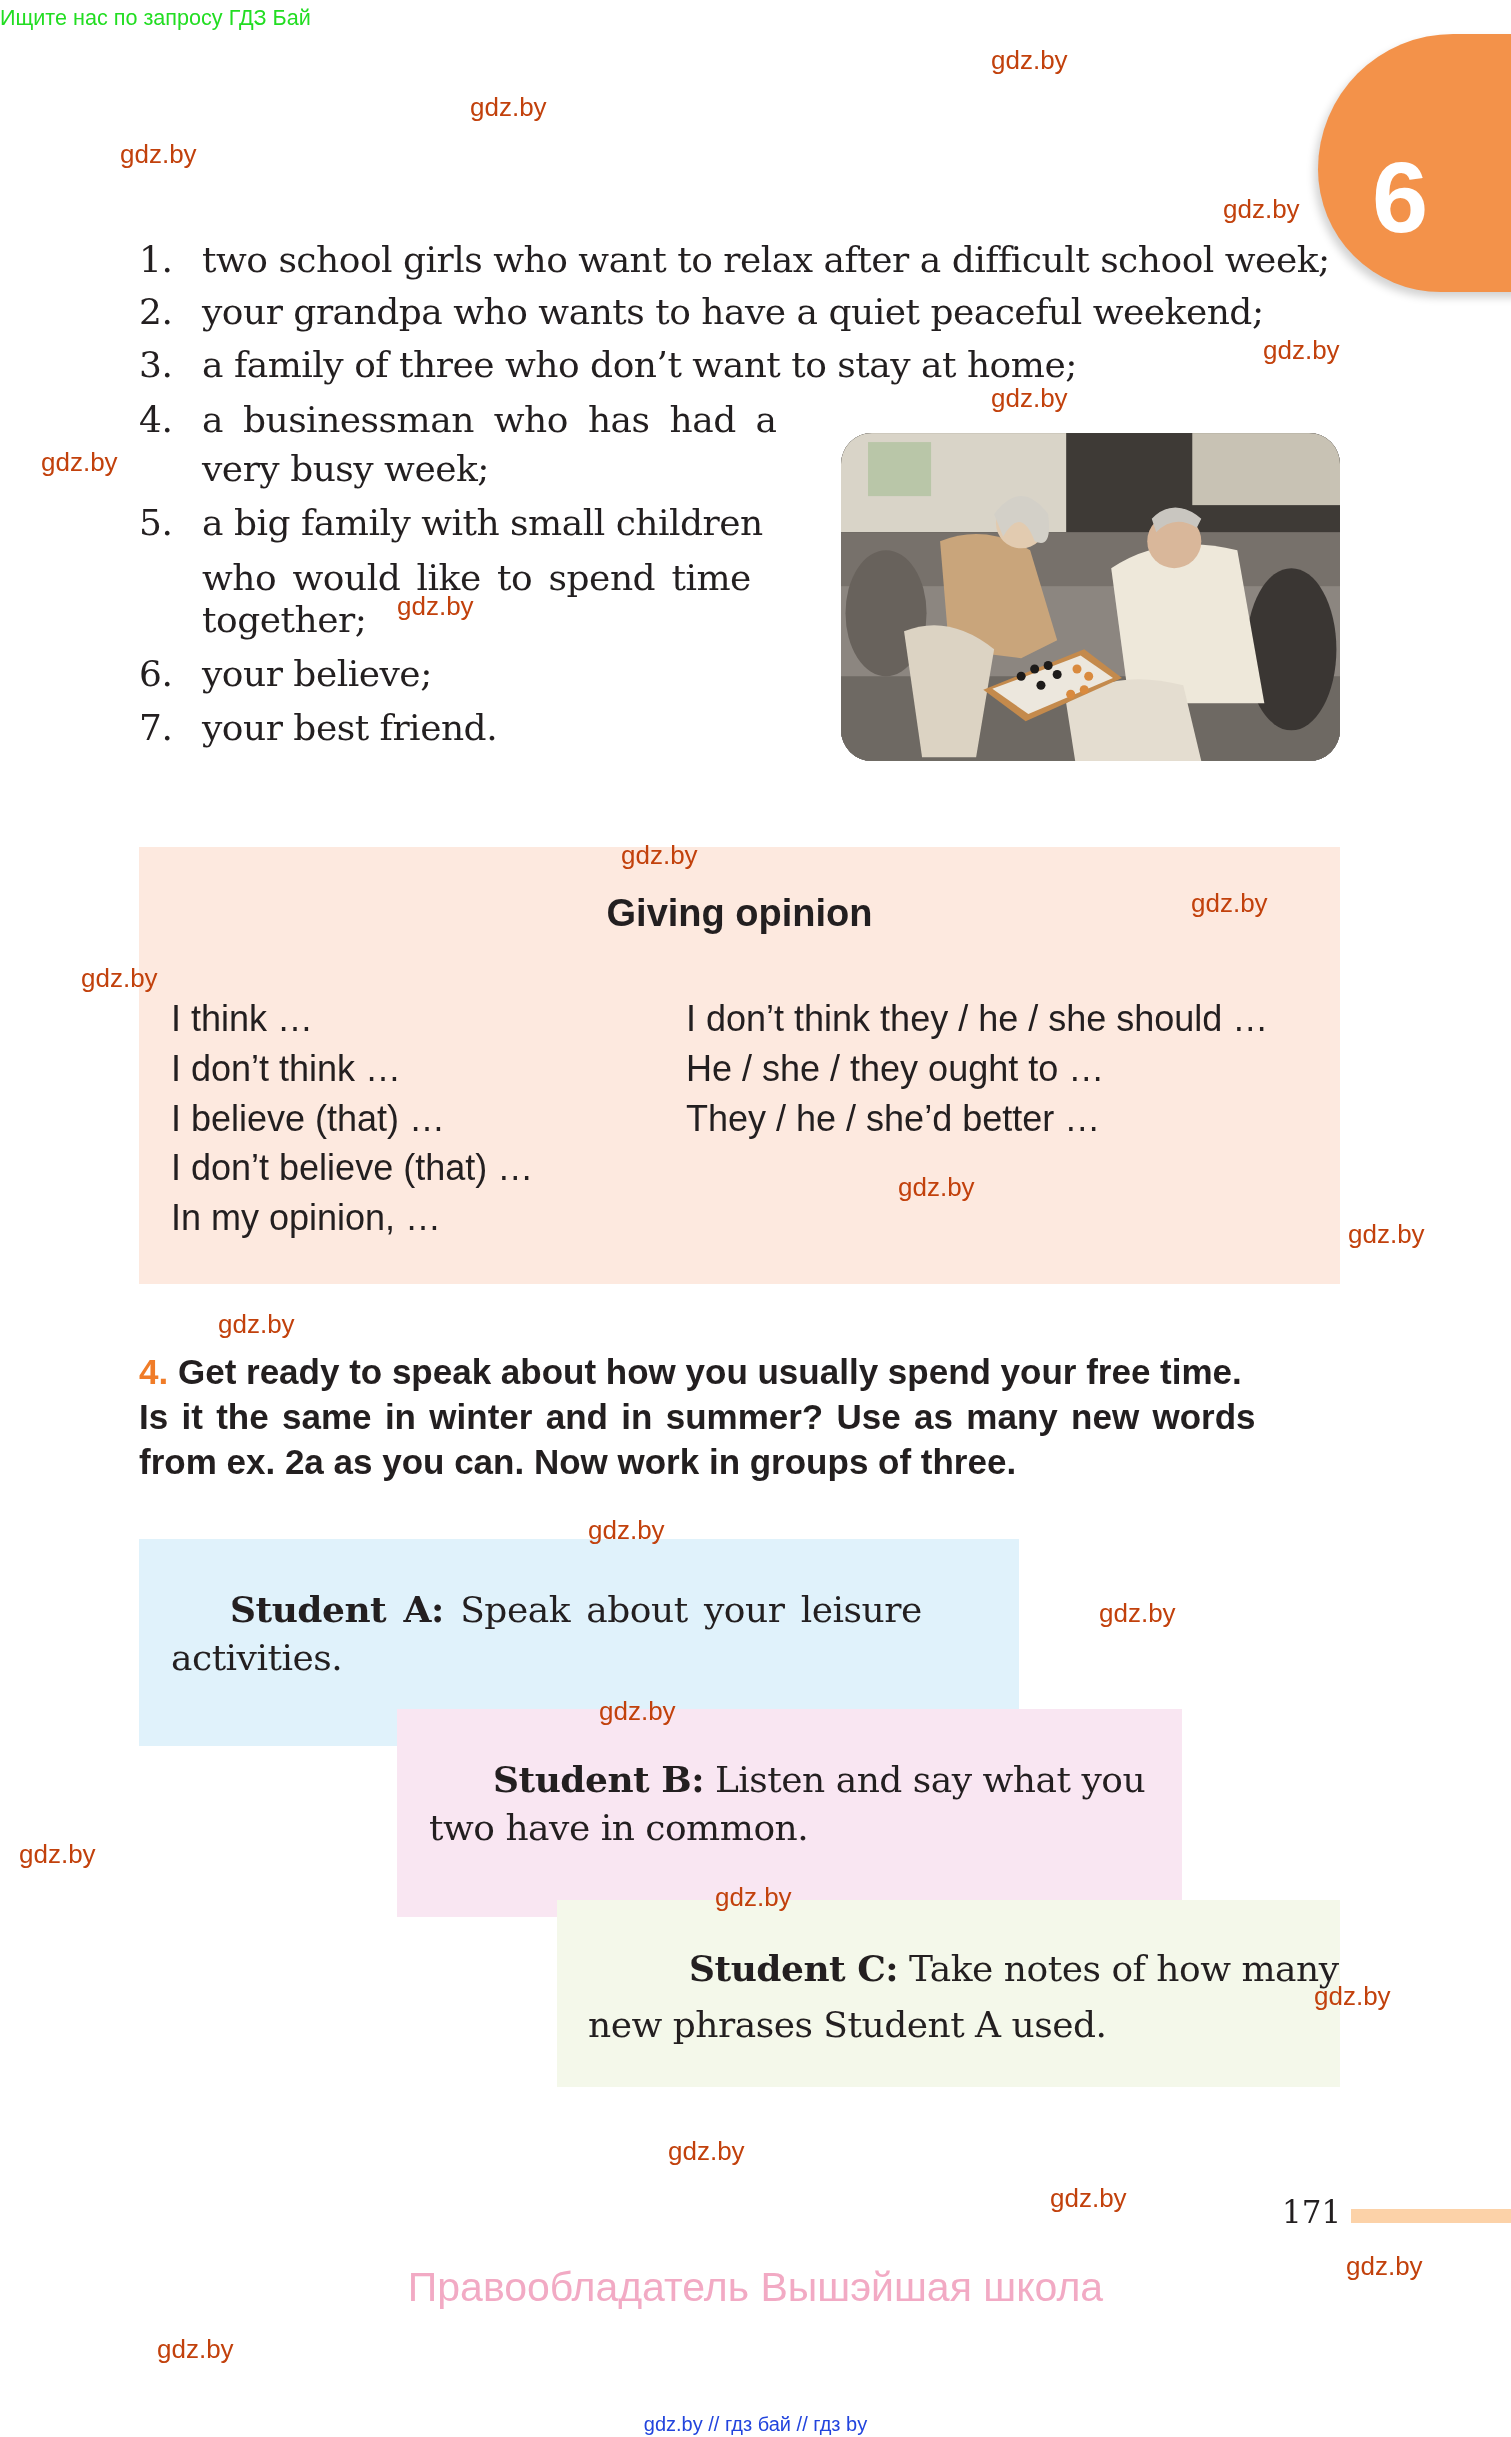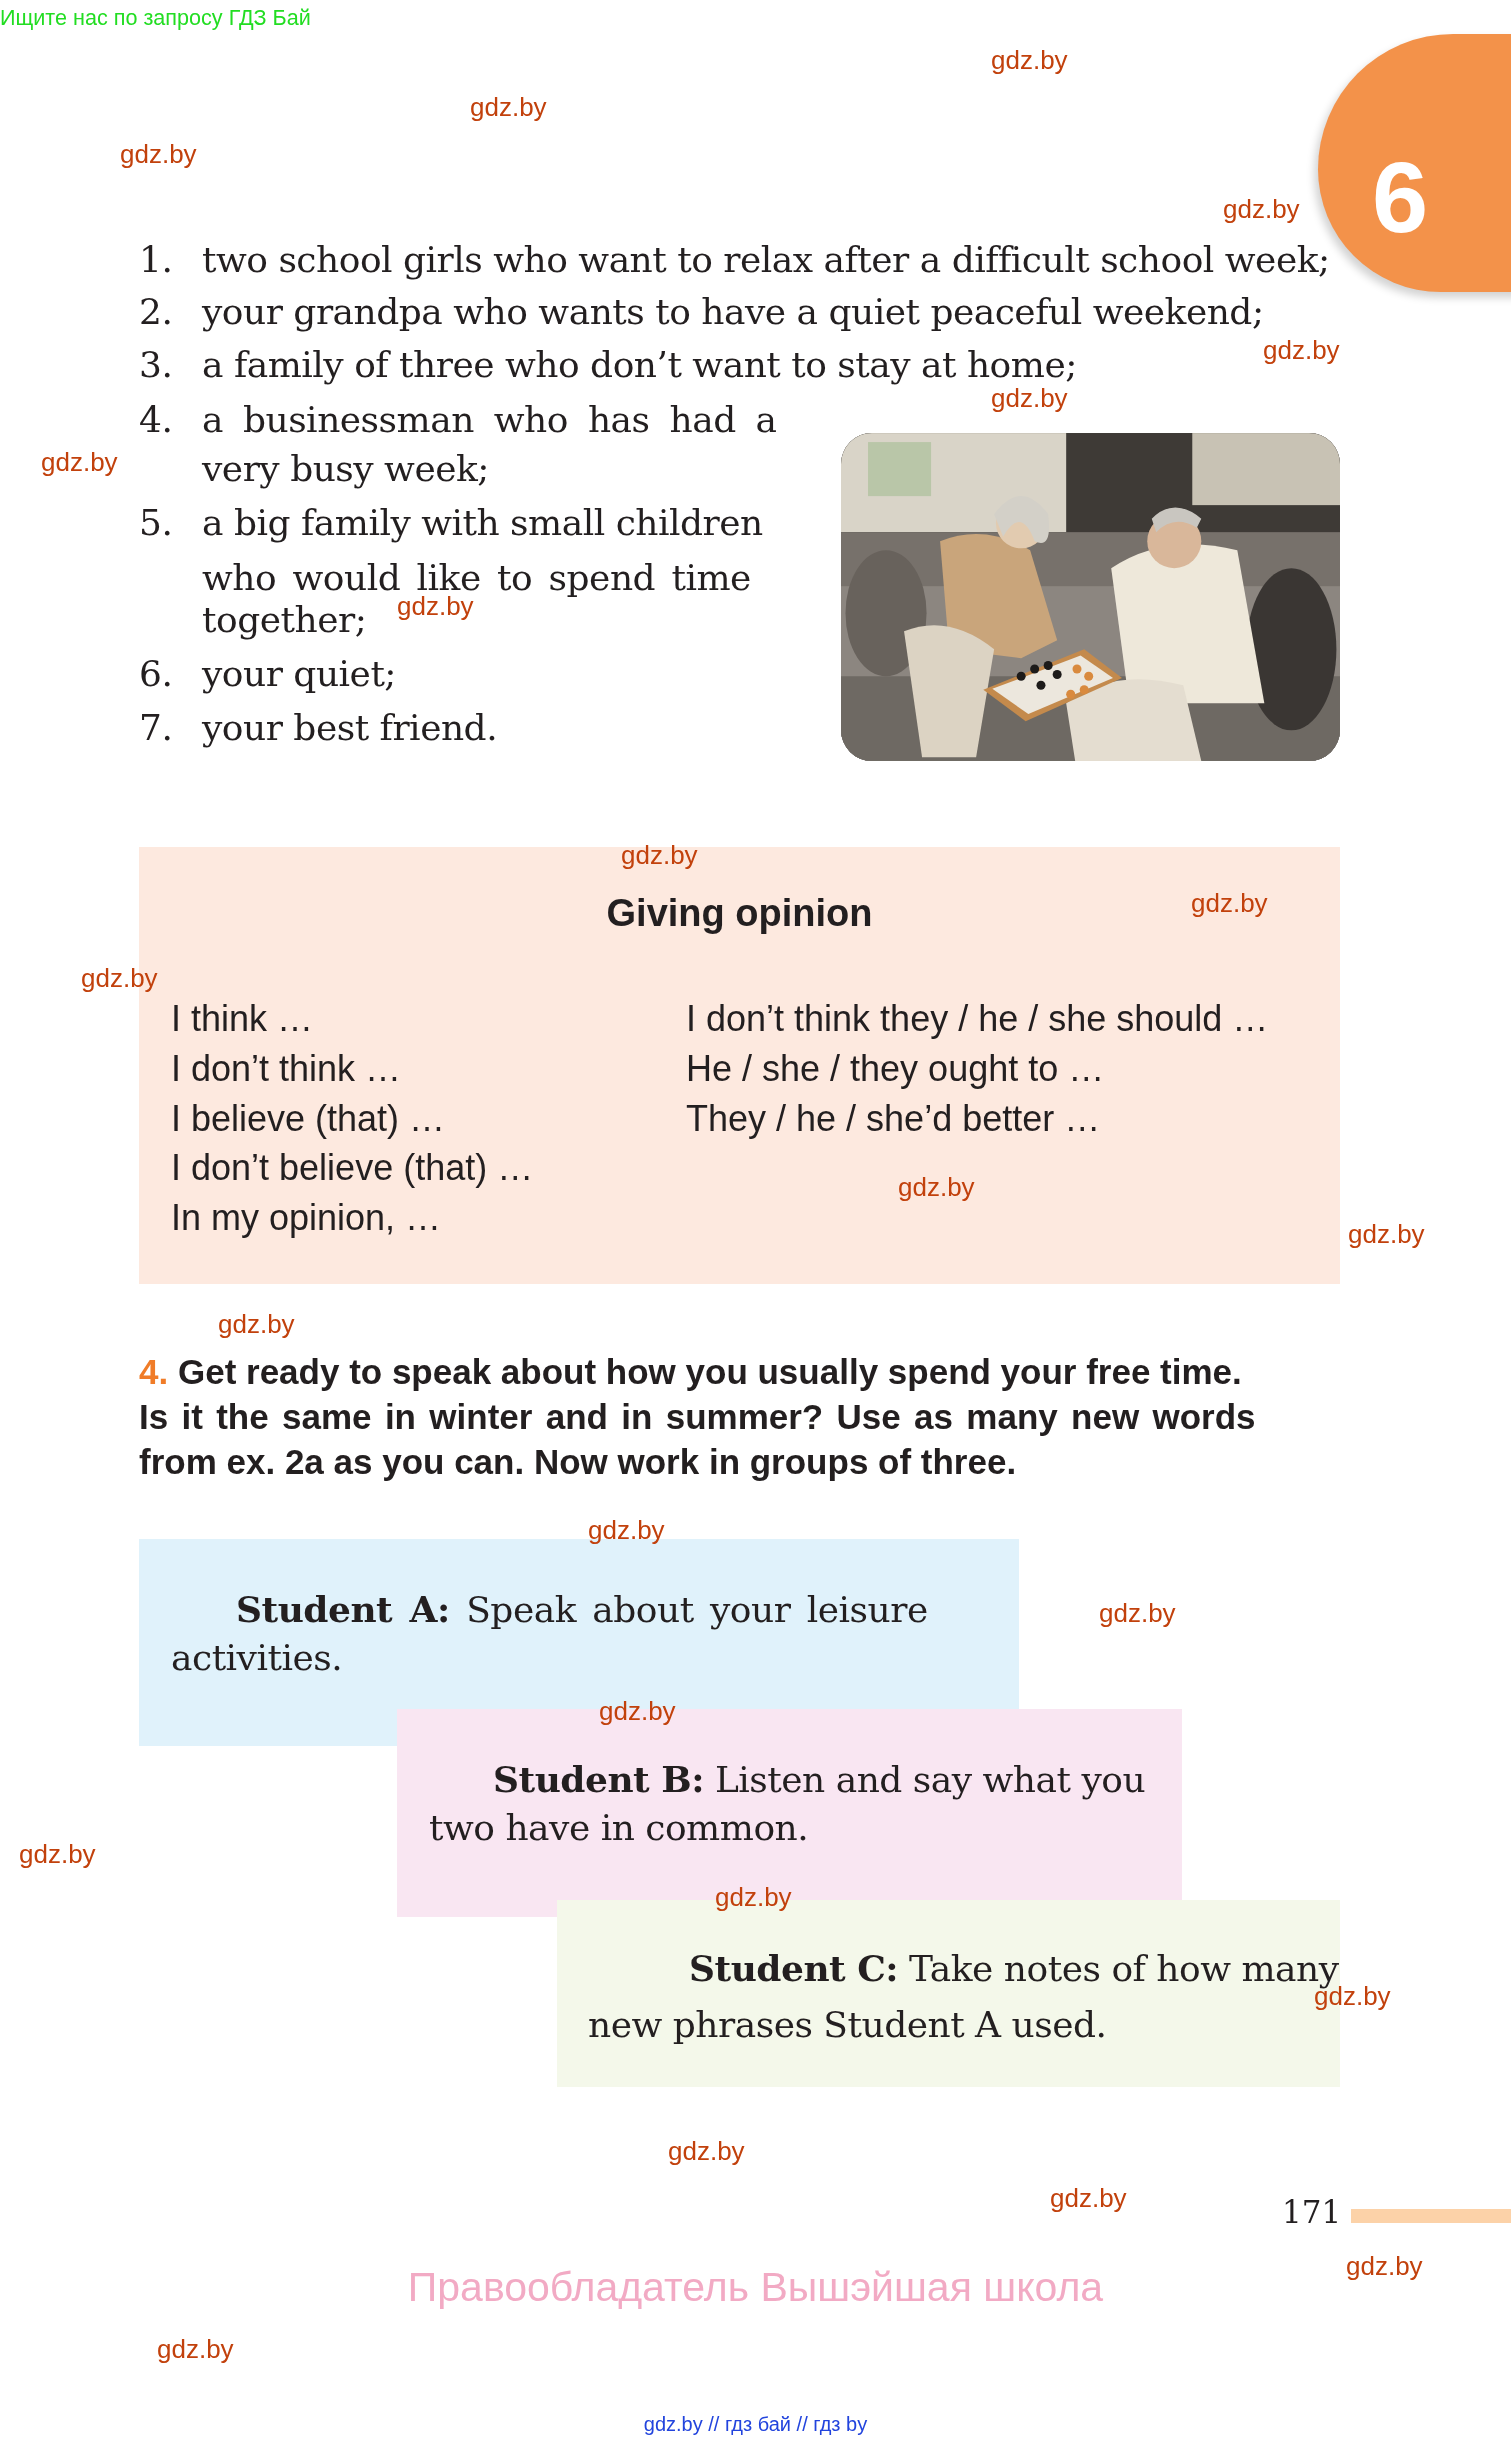--- a/index.html
+++ b/index.html
@@ -57,21 +57,21 @@
     <span class="t" style="top:49px;">very busy week;</span>
   </div>
   <div class="li" style="left:139px; top:505px;">
     <span class="n">5.</span>
     <span class="t">a big family with small children</span>
     <span class="t" style="top:55px; word-spacing:5.4px;">who would like to spend time</span>
     <span class="t" style="top:97px;">together;</span>
   </div>
   <div class="li" style="left:139px; top:656px;">
     <span class="n">6.</span>
-    <span class="t">your quiet;</span>
+    <span class="t">your believe;</span>
   </div>
   <div class="li" style="left:139px; top:710px;">
     <span class="n">7.</span>
     <span class="t">your best friend.</span>
   </div>
 </div>
 
 <div id="photo" class="abs">
   <svg width="499" height="328" viewBox="0 0 554 364">
     <rect width="554" height="364" fill="#3e3a36"></rect>
@@ -124,21 +124,21 @@
 <div>
   <div class="task" style="top:1352px;">
     <span id="task-num">4.</span>
     <span>Get ready to speak about how you usually spend your free time.</span>
   </div>
   <div class="task" style="top:1397px; word-spacing:3.6px;">Is it the same in winter and in summer? Use as many new words</div>
   <div class="task" style="top:1442px;">from ex. 2a  as you can. Now work in groups of three.</div>
 </div>
 
 <div id="card-a" class="card">
-  <div class="line" style="left:97px; top:49px; word-spacing:5.4px;"><b>Student A:</b><span> Speak about your leisure</span></div>
+  <div class="line" style="left:91px; top:49px; word-spacing:5.4px;"><b>Student A:</b><span> Speak about your leisure</span></div>
   <div class="line" style="left:32px; top:98px;">activities.</div>
 </div>
 <div id="card-b" class="card">
   <div class="line" style="left:96px; top:49px;"><b>Student B:</b><span> Listen and say what you</span></div>
   <div class="line" style="left:32px; top:98px;">two have in common.</div>
 </div>
 <div id="card-c" class="card">
   <div class="line" style="left:96px; top:47px;margin-left:36px;"><b>Student C:</b><span> Take notes of how many</span></div>
   <div class="line" style="left:31px; top:104px;">new phrases Student A used.</div>
 </div>

